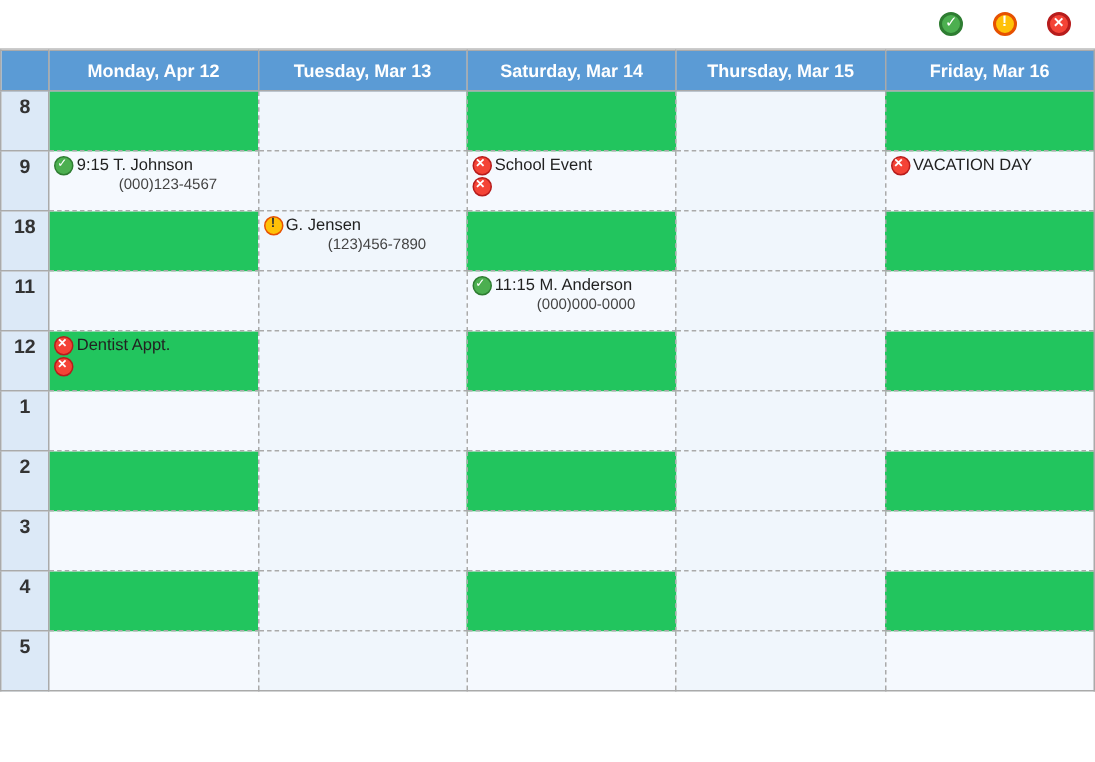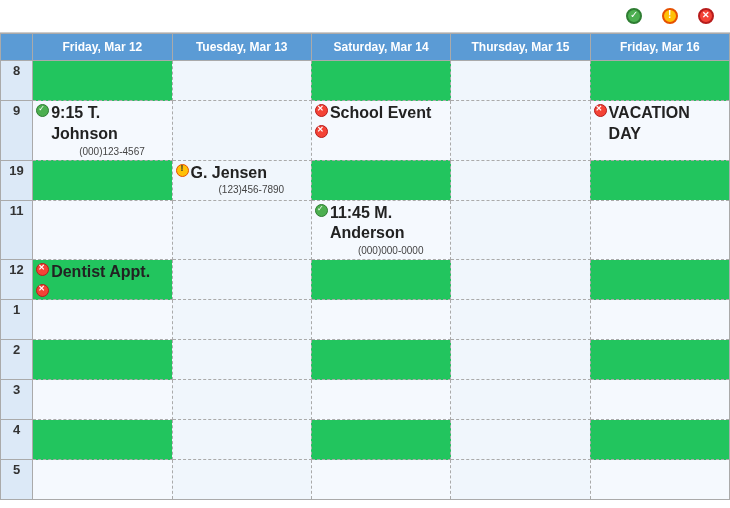--- a/index.html
+++ b/index.html
@@ -186,23 +186,22 @@
     .ev-unavailable::after {
       content: '✕';
       color: white;
       font-size: 8px;
       font-weight: bold;
       position: absolute;
       top: -1px;
       left: 1px;
     }
     .event-text {
-      font-size: 16px;
+      font-size: 11px;
       color: #222;
-      font-weight: bold;
     }
     .event-phone {
       font-size: 10px;
       color: #444;
       margin-left: 28px;
     }
     .row-even td { background: #22c55e; }
     .row-odd td { background: #f5f9fe; }
     .time-cell { background: #dce9f7 !important; }
   </style>
@@ -224,21 +223,21 @@
       <span class="icon-unavailable"></span>
       <span></span>
     </div>
   </div>
 </div>
 
 <table class="calendar" id="cal-table">
   <thead>
     <tr id="cal-header-row">
     <th style="width: 28px;"></th>
-        <th>Friday, Mar 12</th>
+        <th>Monday, Apr 12</th>
         <th>Tuesday, Mar 13</th>
         <th>Saturday, Mar 14</th>
         <th>Thursday, Mar 15</th>
         <th>Friday, Mar 16</th>
       </tr>
   </thead>
   <tbody id="cal-body">
   <tr class="row-even">
         <td class="time-cell">8</td>
         <td class="day-cell"></td>
@@ -274,21 +273,21 @@
         <td class="day-cell">
           <div class="event-entry">
             <span class="ev-unavailable event-icon"></span>
             <div>
               <div class="event-text">VACATION DAY</div>
             </div>
           </div>
         </td>
       </tr>
       <tr class="row-even">
-        <td class="time-cell">19</td>
+        <td class="time-cell">18</td>
         <td class="day-cell"></td>
         <td class="day-cell">
           <div class="event-entry">
             <span class="ev-unconfirmed event-icon"></span>
             <div>
               <div class="event-text">G. Jensen</div>
               <div class="event-phone">(123)456-7890</div>
             </div>
           </div>
         </td>
@@ -297,21 +296,21 @@
         <td class="day-cell"></td>
       </tr>
       <tr class="row-odd">
         <td class="time-cell">11</td>
         <td class="day-cell"></td>
         <td class="day-cell"></td>
         <td class="day-cell">
           <div class="event-entry">
             <span class="ev-confirmed event-icon"></span>
             <div>
-              <div class="event-text">11:45 M. Anderson</div>
+              <div class="event-text">11:15 M. Anderson</div>
               <div class="event-phone">(000)000-0000</div>
             </div>
           </div>
         </td>
         <td class="day-cell"></td>
         <td class="day-cell"></td>
       </tr>
       <tr class="row-even">
         <td class="time-cell">12</td>
         <td class="day-cell">

